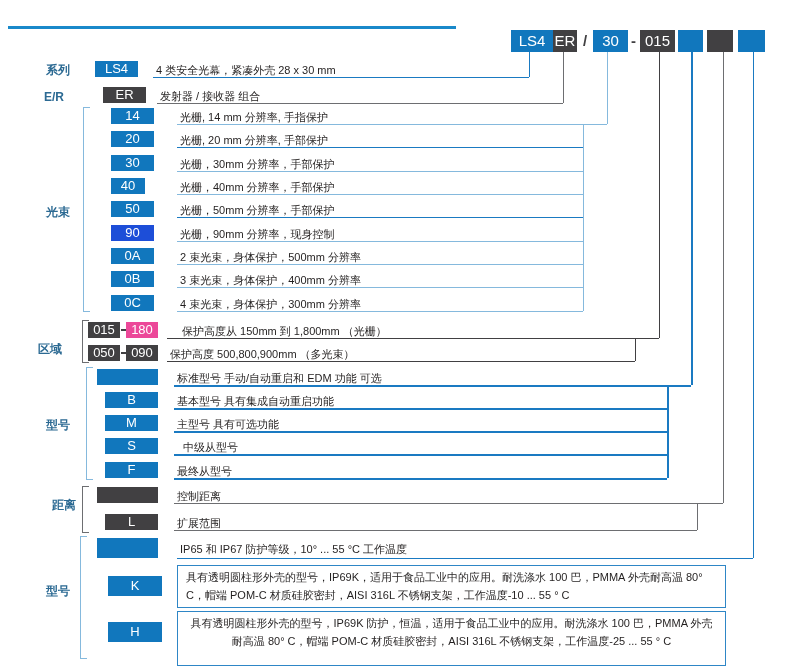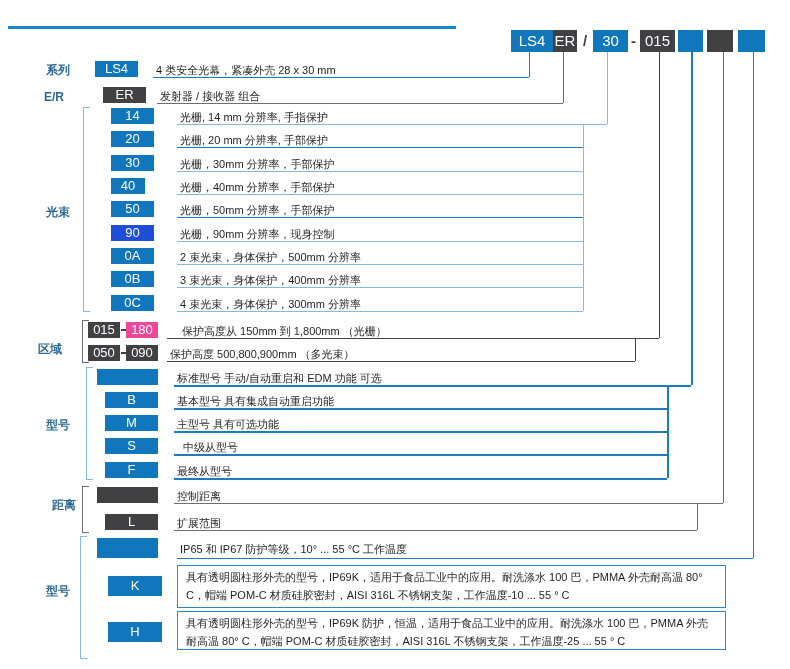--- a/index.html
+++ b/index.html
@@ -127,15 +127,15 @@
       <div class="abs label" style="left: 46px; top: 583px;">型号</div>
       <div class="abs " style="left: 80px; top: 536px; width: 1px; height: 122px; background: rgb(133, 185, 221);"></div>
       <div class="abs " style="left: 80px; top: 536px; width: 7px; height: 1px; background: rgb(133, 185, 221);"></div>
       <div class="abs " style="left: 80px; top: 658px; width: 7px; height: 1px; background: rgb(133, 185, 221);"></div>
       <div class="abs rowbox" style="left: 97px; top: 538px; width: 61px; height: 20px; line-height: 20px; background: rgb(17, 119, 189);"></div>
       <div class="abs desc" style="left: 180px; top: 542px;">IP65 和 IP67 防护等级，10° ... 55 °C 工作温度</div>
       <div class="abs " style="left: 177px; top: 558px; width: 576px; height: 1px; background: rgb(26, 122, 194);"></div>
       <div class="abs rowbox" style="left: 108px; top: 576px; width: 54px; height: 20px; line-height: 20px; background: rgb(17, 119, 189);">K</div>
       <div class="abs kh" style="left: 177px; top: 565px; width: 549px; height: 43px; white-space: normal;">具有透明圆柱形外壳的型号，IP69K，适用于食品工业中的应用。耐洗涤水 100 巴，PMMA 外壳耐高温 80° C，帽端 POM-C 材质硅胶密封，AISI 316L 不锈钢支架，工作温度-10 ... 55 ° C</div>
       <div class="abs rowbox" style="left: 108px; top: 622px; width: 54px; height: 20px; line-height: 20px; background: rgb(17, 119, 189);">H</div>
-      <div class="abs kh" style="left: 177px; top: 611px; width: 549px; height: 39px; white-space: normal;">具有透明圆柱形外壳的型号，IP69K 防护，恒温，适用于食品工业中的应用。耐洗涤水 100 巴，PMMA 外壳耐高温 80° C，帽端 POM-C 材质硅胶密封，AISI 316L 不锈钢支架，工作温度-25 ... 55 ° C</div>
+      <div class="abs kh" style="left: 177px; top: 611px; width: 549px; height: 55px; white-space: normal; text-align: center;">具有透明圆柱形外壳的型号，IP69K 防护，恒温，适用于食品工业中的应用。耐洗涤水 100 巴，PMMA 外壳耐高温 80° C，帽端 POM-C 材质硅胶密封，AISI 316L 不锈钢支架，工作温度-25 ... 55 ° C</div>
     </div>
 </div>
 
 </body></html>

